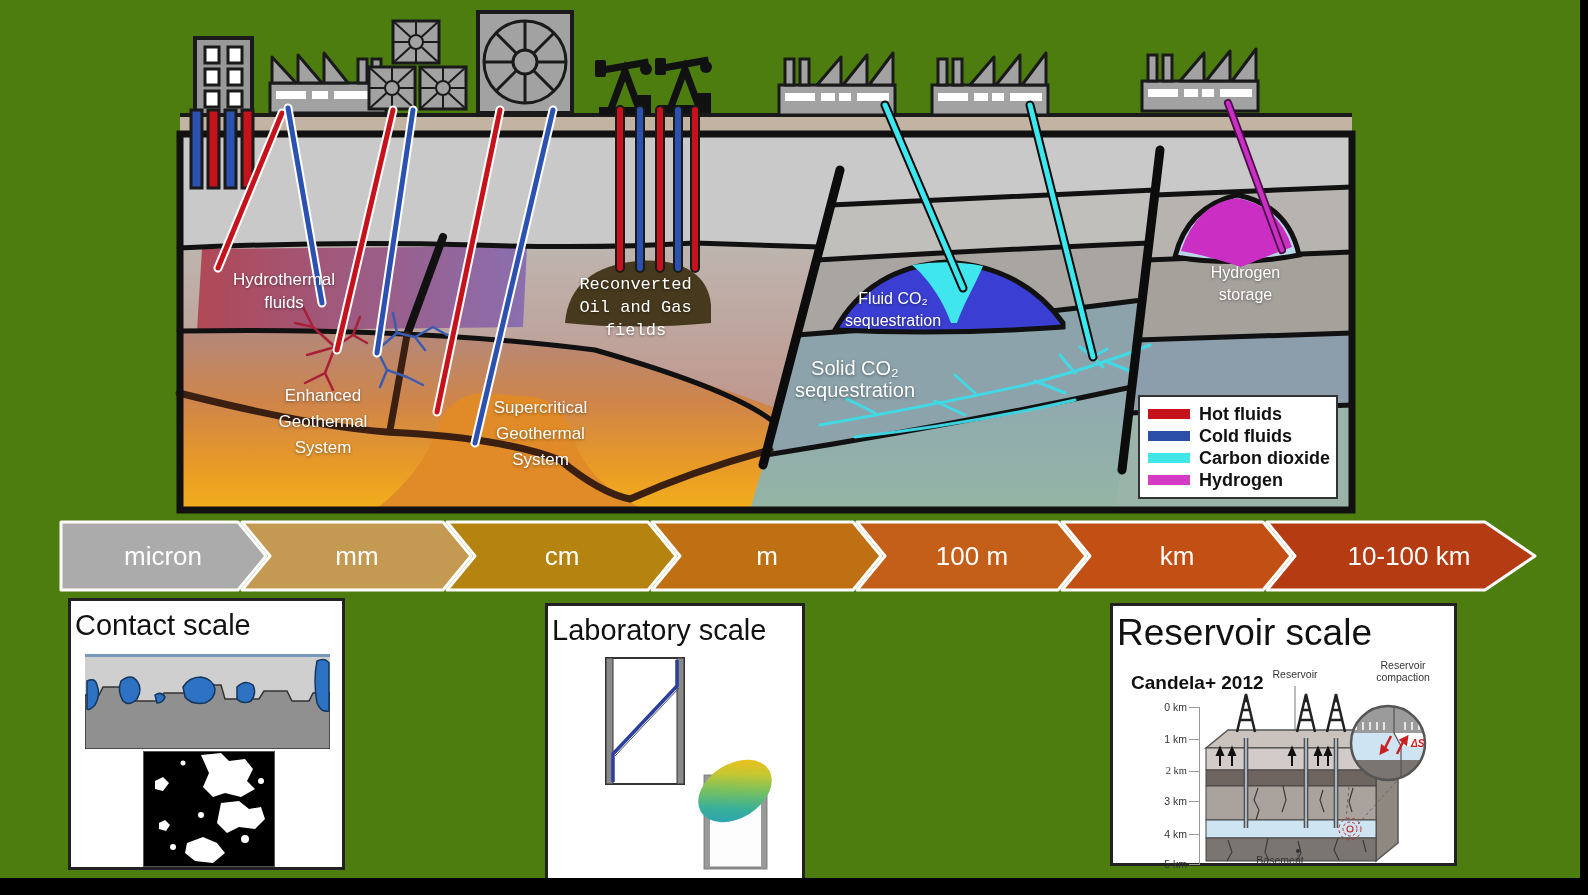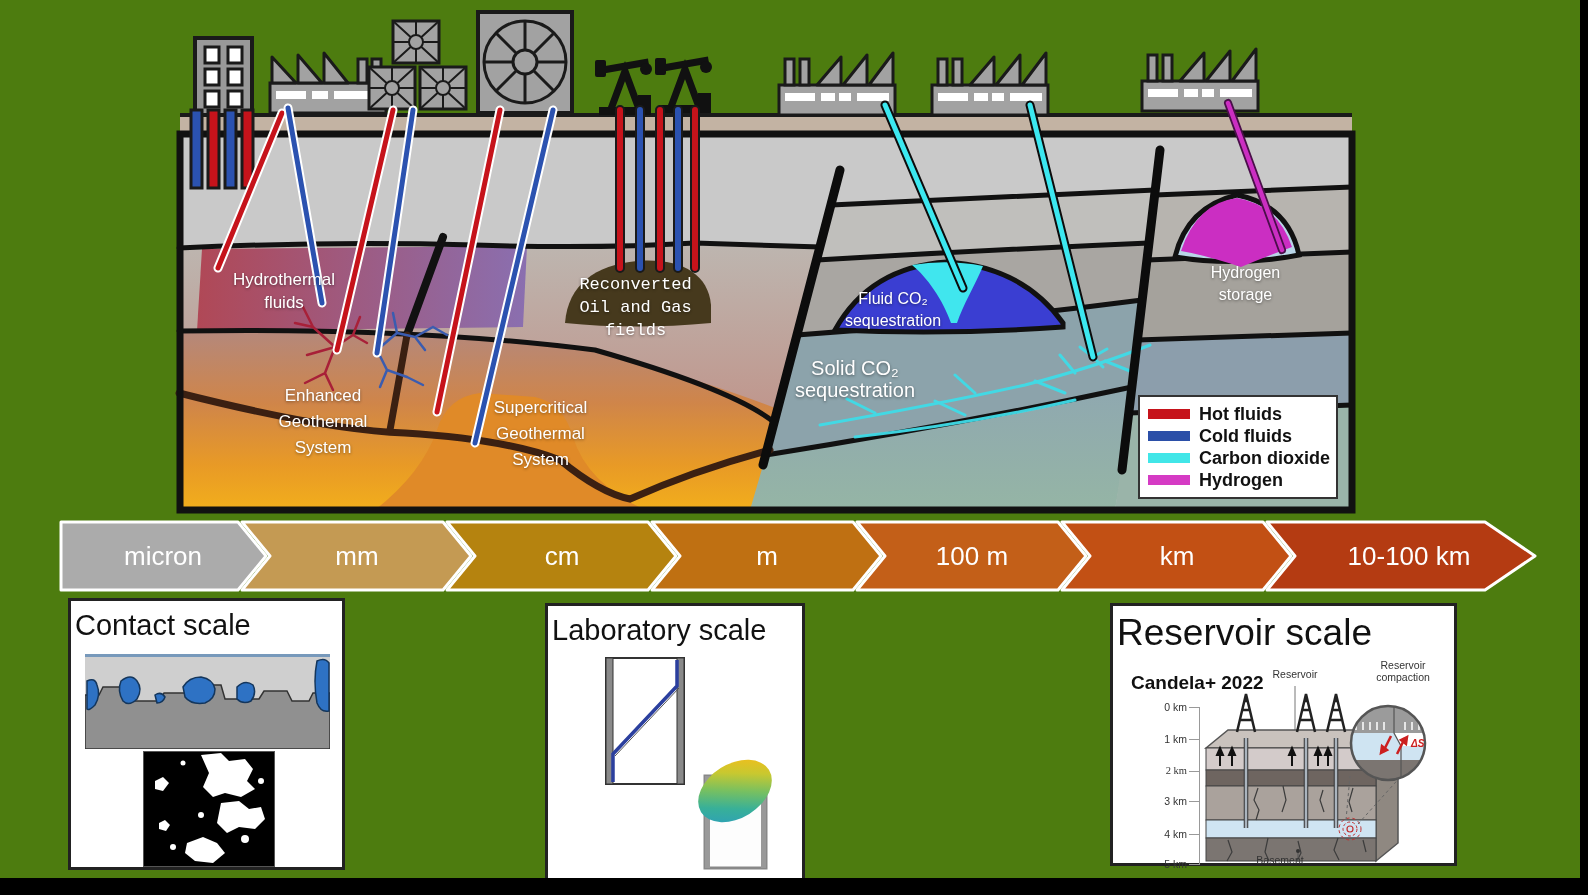--- a/index.html
+++ b/index.html
@@ -342,21 +342,21 @@
       </defs>
       <rect x="12" y="30" width="61" height="92" fill="#fdfdfd" stroke="#888" stroke-width="3"></rect>
       <rect x="12" y="30" width="5" height="92" fill="#999"></rect>
       <rect x="68" y="30" width="5" height="92" fill="#999"></rect>
       <ellipse cx="42" cy="45" rx="40" ry="27" transform="rotate(-32 42 45)" fill="url(#labGrad)"></ellipse>
     </svg>
   </div>
 
   <div class="panel" style="left:1110px;top:603px;width:347px;height:263px;">
     <div class="panel-title" style="top:6px;font-size:37px;">Reservoir scale</div>
-    <div class="abs" style="left:18px;top:66px;font-size:19px;font-weight:bold;color:#111;">Candela+ 2022</div>
+    <div class="abs" style="left:18px;top:66px;font-size:19px;font-weight:bold;color:#111;">Candela+ 2012</div>
 
     <div class="tick-line" style="left:86px;top:101px;width:1px;height:157px;"></div>
     <div class="tick-line" style="left:76px;top:101px;width:11px;height:1px;"></div>
     <div class="tick-line" style="left:76px;top:133px;width:11px;height:1px;"></div>
     <div class="tick-line" style="left:76px;top:165px;width:11px;height:1px;"></div>
     <div class="tick-line" style="left:76px;top:195px;width:11px;height:1px;"></div>
     <div class="tick-line" style="left:76px;top:228px;width:11px;height:1px;"></div>
     <div class="tick-line" style="left:76px;top:258px;width:11px;height:1px;"></div>
     <div class="smallcap" style="left:38px;top:95px;width:36px;text-align:right;">0 km</div>
     <div class="smallcap" style="left:38px;top:127px;width:36px;text-align:right;">1 km</div>

